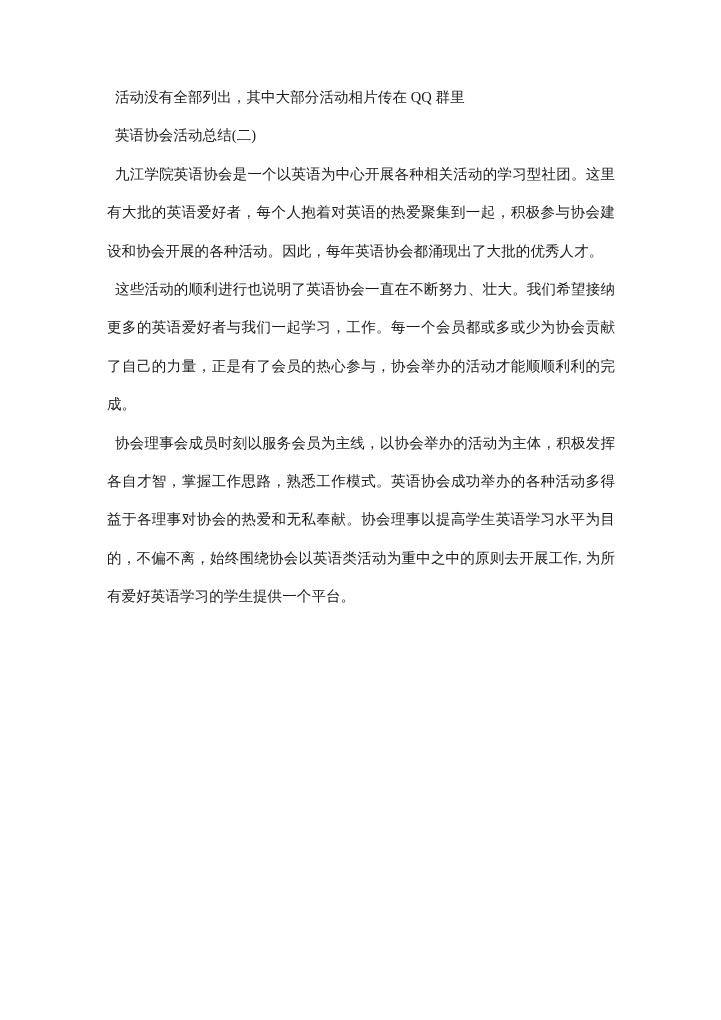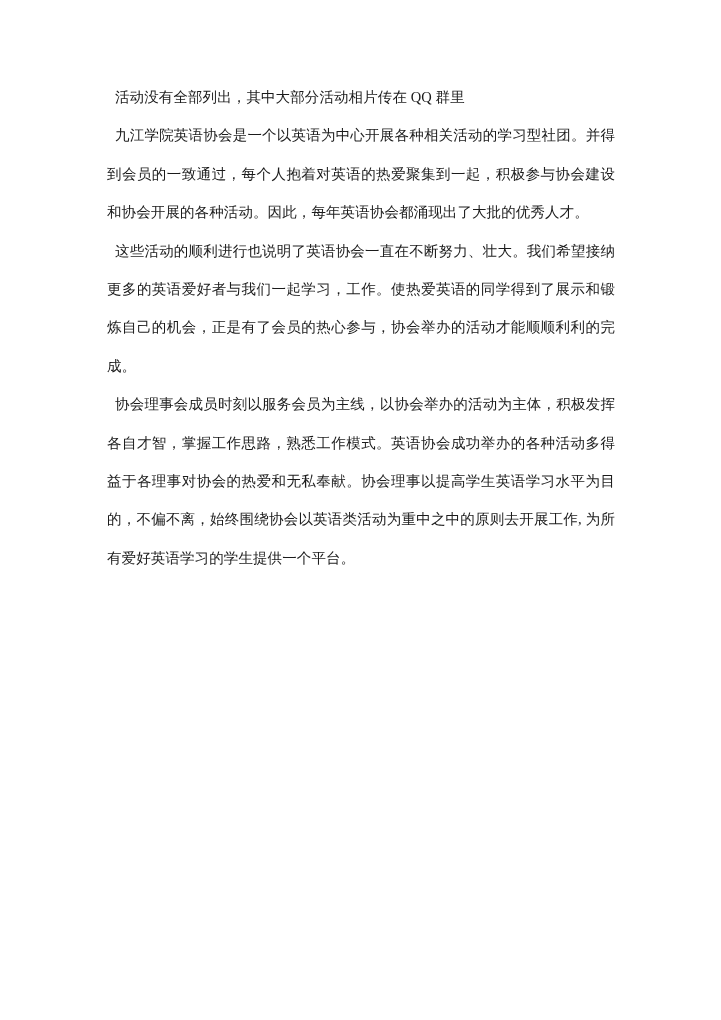--- a/index.html
+++ b/index.html
@@ -36,17 +36,18 @@
     word-break: break-all;
     letter-spacing: 0.1px;
   }
 </style>
 </head>
 <body>
 
 <div class="doc-page">
   <div class="doc-body">
     <p class="para">活动没有全部列出，其中大部分活动相片传在 QQ 群里</p>
-    <p class="para">九江学院英语协会是一个以英语为中心开展各种相关活动的学习型社团。并得到会员的一致通过，每个人抱着对英语的热爱聚集到一起，积极参与协会建设和协会开展的各种活动。因此，每年英语协会都涌现出了大批的优秀人才。</p>
-    <p class="para">这些活动的顺利进行也说明了英语协会一直在不断努力、壮大。我们希望接纳更多的英语爱好者与我们一起学习，工作。使热爱英语的同学得到了展示和锻炼自己的机会，正是有了会员的热心参与，协会举办的活动才能顺顺利利的完成。</p>
+    <p class="para">英语协会活动总结(二)</p>
+    <p class="para">九江学院英语协会是一个以英语为中心开展各种相关活动的学习型社团。这里有大批的英语爱好者，每个人抱着对英语的热爱聚集到一起，积极参与协会建设和协会开展的各种活动。因此，每年英语协会都涌现出了大批的优秀人才。</p>
+    <p class="para">这些活动的顺利进行也说明了英语协会一直在不断努力、壮大。我们希望接纳更多的英语爱好者与我们一起学习，工作。每一个会员都或多或少为协会贡献了自己的力量，正是有了会员的热心参与，协会举办的活动才能顺顺利利的完成。</p>
     <p class="para">协会理事会成员时刻以服务会员为主线，以协会举办的活动为主体，积极发挥各自才智，掌握工作思路，熟悉工作模式。英语协会成功举办的各种活动多得益于各理事对协会的热爱和无私奉献。协会理事以提高学生英语学习水平为目的，不偏不离，始终围绕协会以英语类活动为重中之中的原则去开展工作, 为所有爱好英语学习的学生提供一个平台。</p>
   </div>
 </div>
 
 </body></html>

